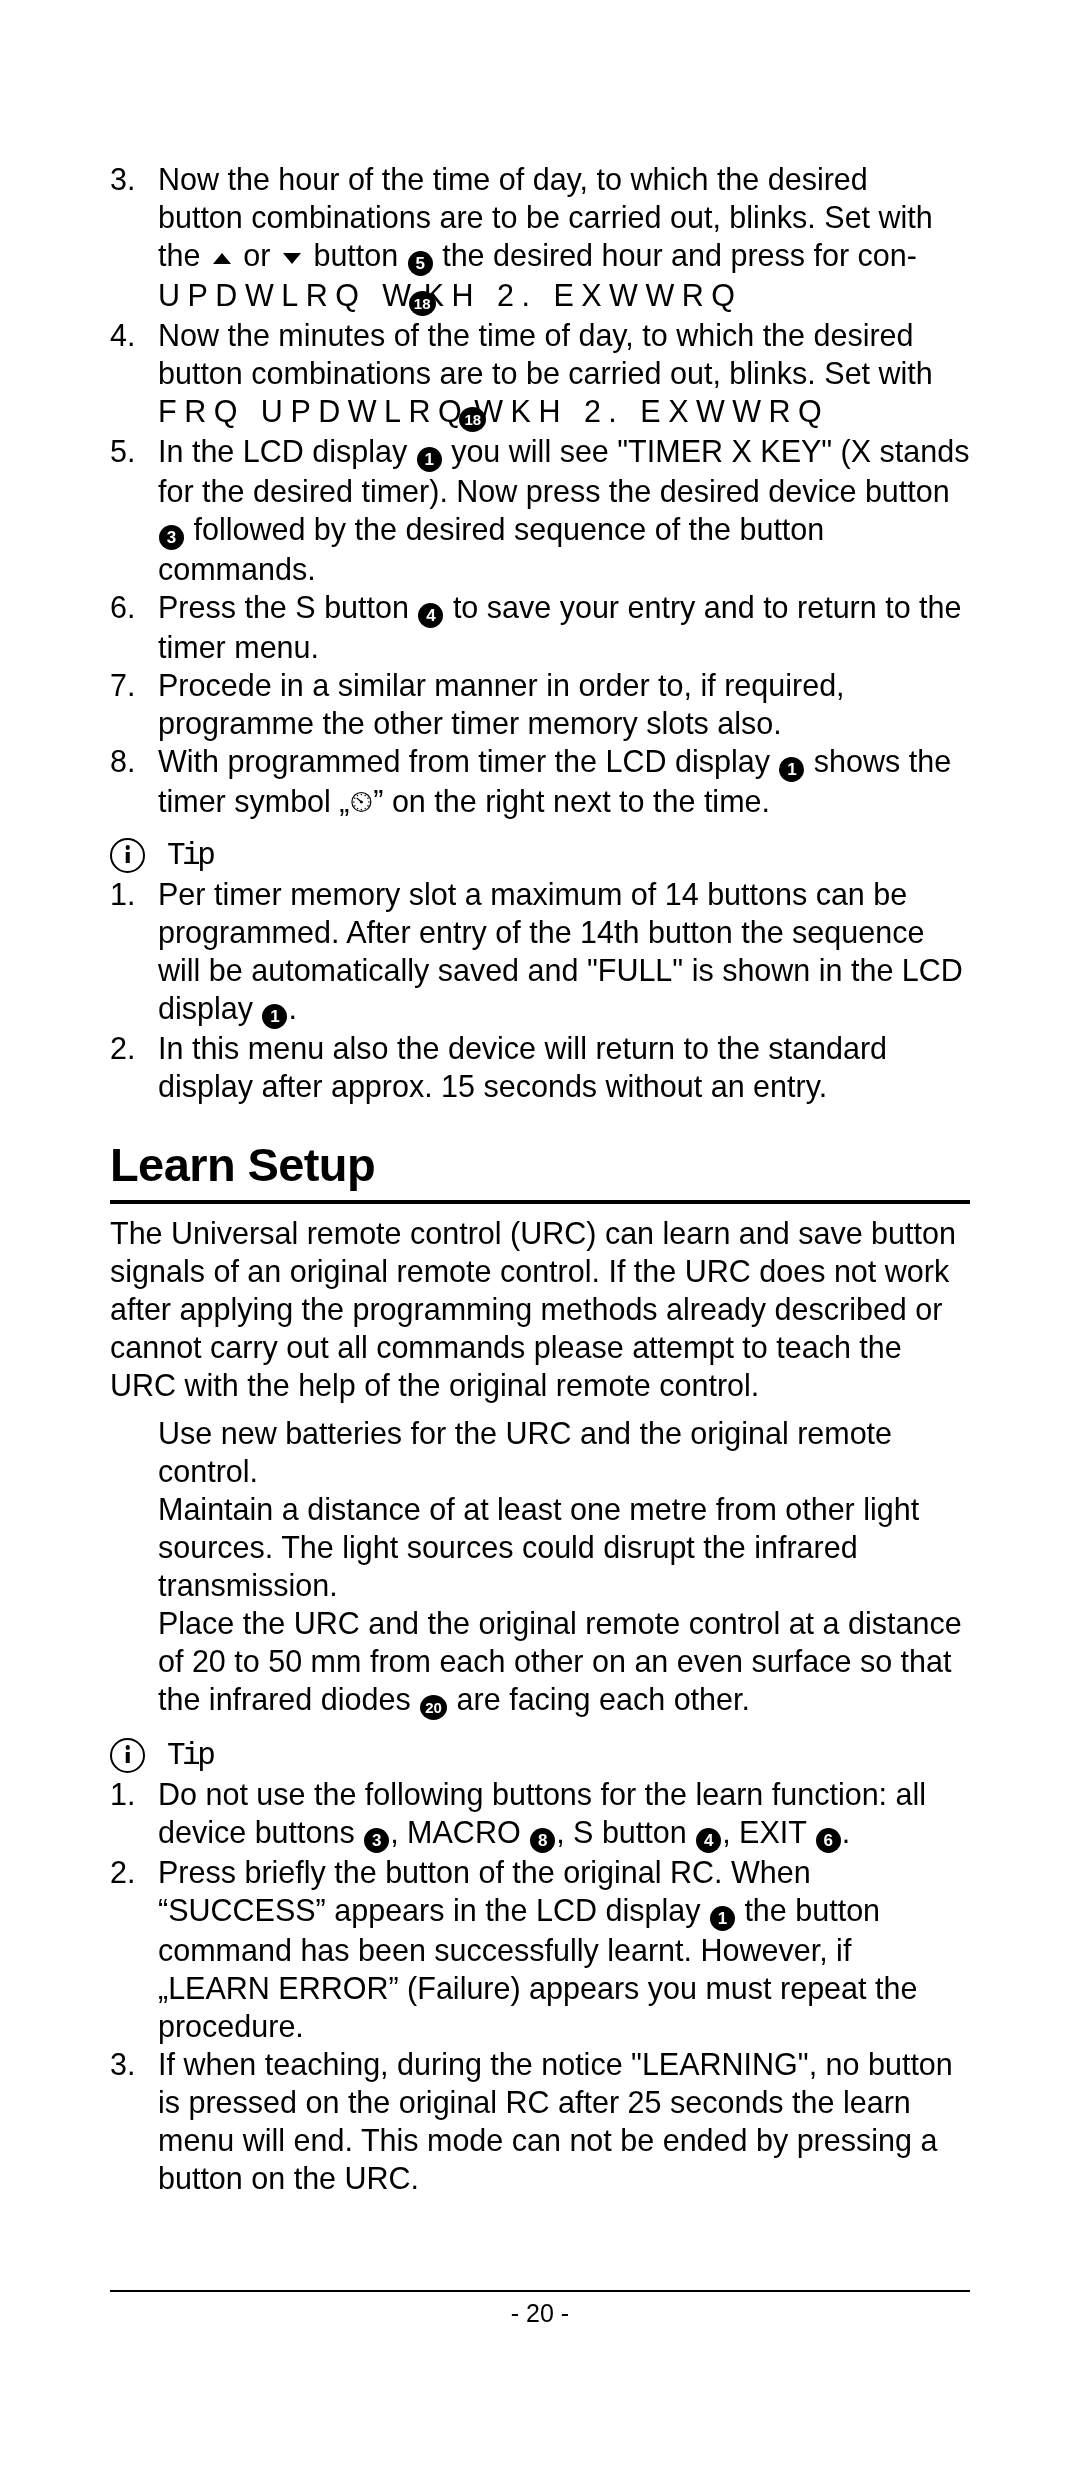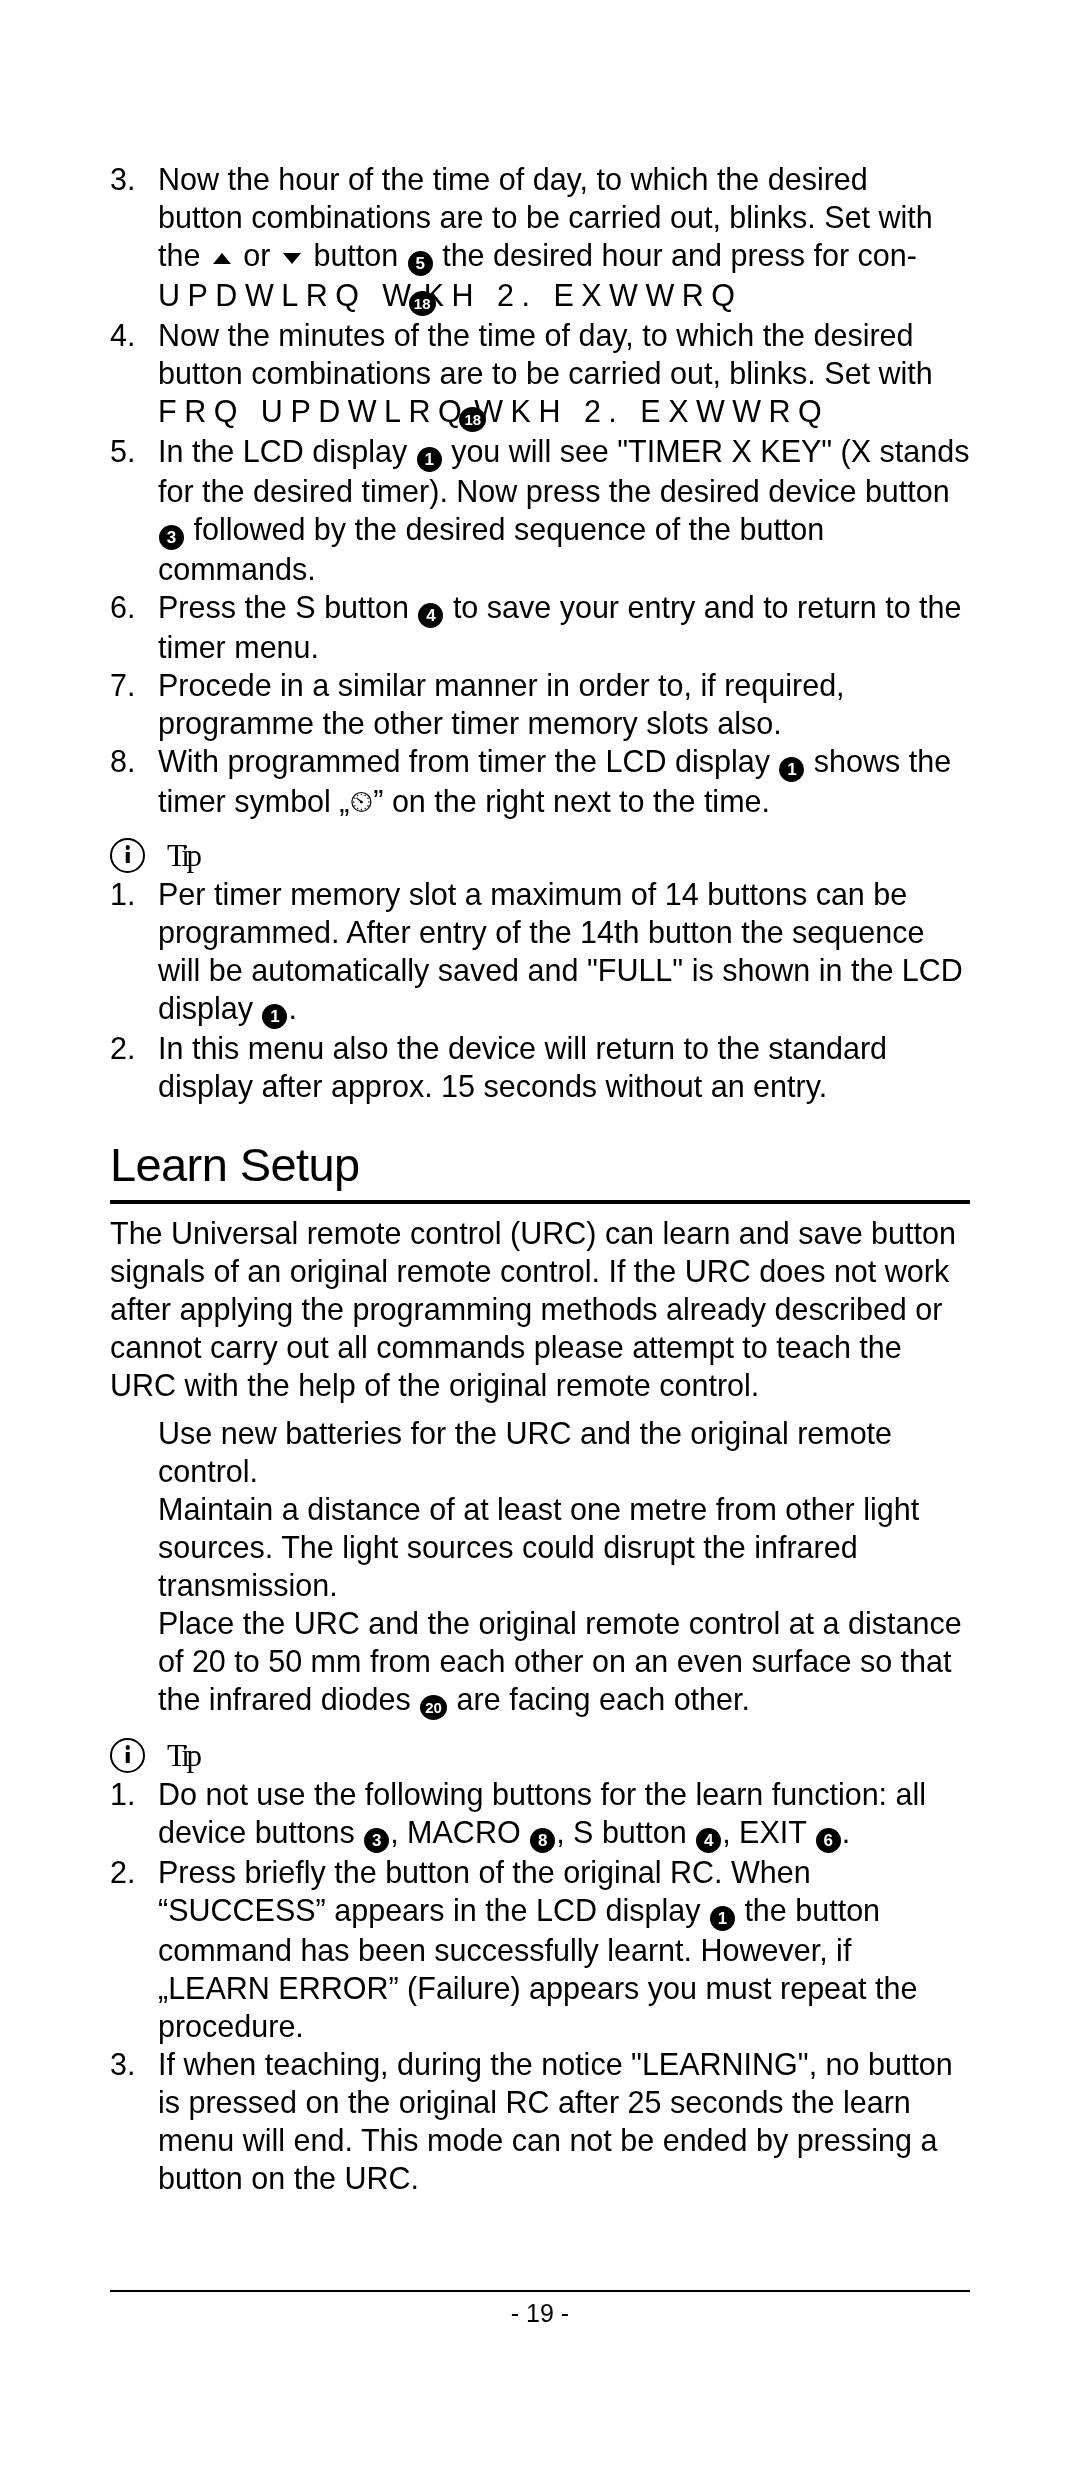--- a/index.html
+++ b/index.html
@@ -149,35 +149,35 @@
   .info-icon::after {
     content: "";
     position: absolute;
     left: 50%;
     transform: translateX(-50%);
     top: 12px;
     width: 4.5px; height: 11px;
     background: #000;
   }
   .tip-label {
-    font-family: Liberation Serif, serif;
+    font-family: Liberation Mono, monospace;
     font-size: 31px;
     line-height: 31px;
     letter-spacing: -3.5px;
     color: #000;
   }
 
   
   .section-head {
     font-family: "Liberation Sans", sans-serif;
     font-size: 47px;
     line-height: 52px;
     letter-spacing: -0.6px;
     margin: 34px 0 0 0;
-    font-weight: 400;
+    font-weight: 700;
   }
   .rule {
     height: 4px;
     background: #000;
     margin: 9px 0 10px 0;
     width: 100%;
   }
 
   
   .footer {
@@ -291,15 +291,15 @@
 
     <div class="num-item">
       <div class="num-marker">3.</div>
       <div class="num-body">If when teaching, during the notice "LEARNING", no button is pressed on the original RC after 25 seconds the learn menu will end. This mode can not be ended by pressing a button on the URC.</div>
     </div>
 
   </div>
 
   <div class="footer">
     <div class="footer-rule"></div>
-    <div class="footer-num">- 19 -</div>
+    <div class="footer-num">- 20 -</div>
   </div>
 </div>
 
 </body></html>

